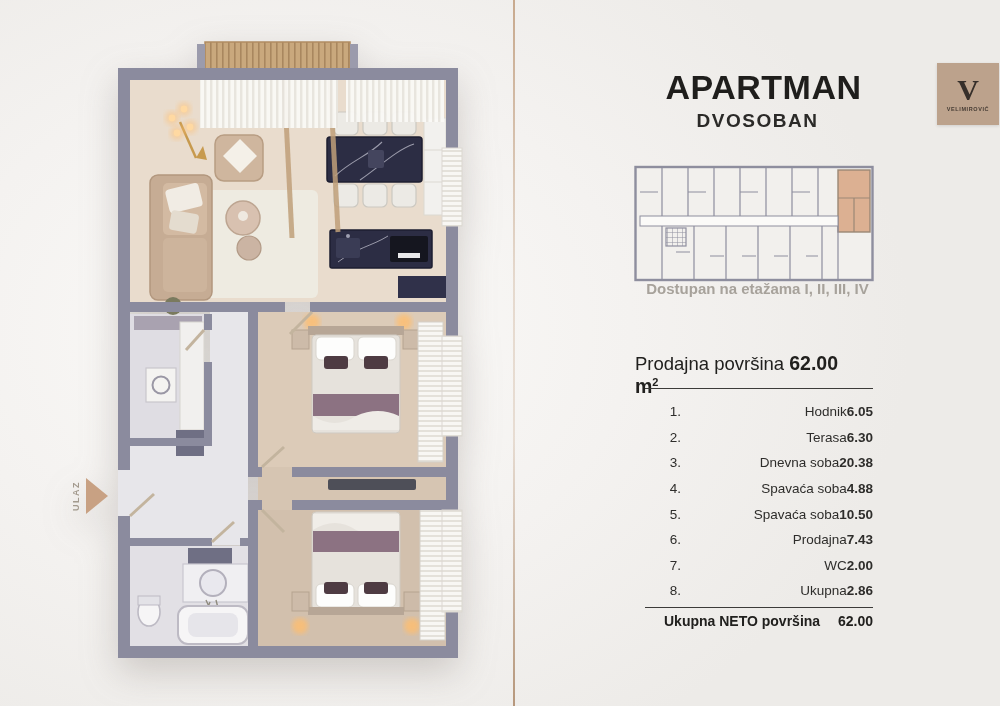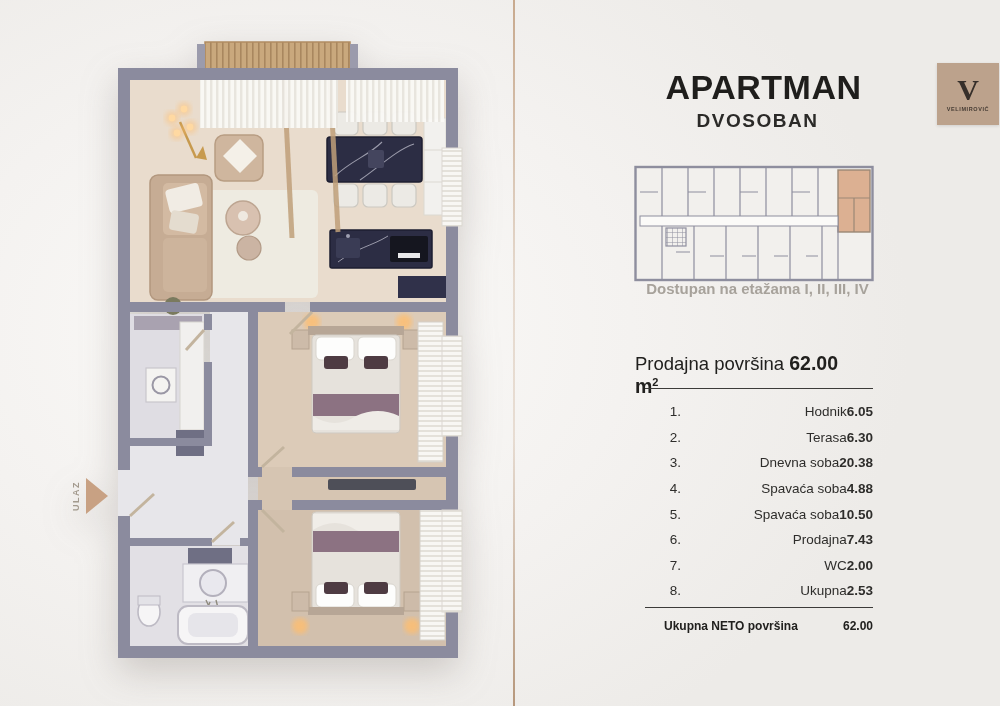--- a/index.html
+++ b/index.html
@@ -30,22 +30,22 @@
   .sale b{font-size:19.5px;}
   .sale sup{font-size:11px;}
   .rule{position:absolute;left:130px;width:228px;height:0;border-top:1.6px solid #3c3b39;}
   #rule1{top:388px;}
   #rule2{top:607px;}
   .table{position:absolute;left:130px;top:399px;width:228px;}
   .row{display:flex;align-items:center;height:25.6px;font-size:13.5px;color:#2e2d2b;font-weight:500;}
   .row .num{width:36px;text-align:right;}
   .row .nm{padding-left:17px;flex:1;text-align:right;}
   .row .val{font-weight:700;}
-  .total{position:absolute;left:130px;top:613px;width:228px;display:flex;height:26px;align-items:center;
-         font-size:12px;font-weight:700;color:#21201e;}
+  .total{position:absolute;left:130px;top:613px;width:228px;display:flex;height:26px;
+         font-size:14px;font-weight:700;color:#21201e;}
   .total .lbl{padding-left:19px;flex:1;}
 </style>
 </head>
 <body>
 
 <div id="page">
 
   <svg id="floorplan" width="515" height="706" viewBox="0 0 515 706">
     <defs>
       <pattern id="vstripe" width="6" height="10" patternUnits="userSpaceOnUse">
@@ -328,21 +328,21 @@
         <span class="val">7.43</span>
       </div>
       <div class="row">
         <span class="num">7.</span>
         <span class="nm">WC</span>
         <span class="val">2.00</span>
       </div>
       <div class="row">
         <span class="num">8.</span>
         <span class="nm">Ukupna</span>
-        <span class="val">2.53</span>
+        <span class="val">2.86</span>
       </div>
     </div>
 
     <div class="rule" id="rule2"></div>
 
     <div class="total">
       <span class="lbl">Ukupna NETO površina</span>
       <span class="val">62.00</span>
     </div>
 

